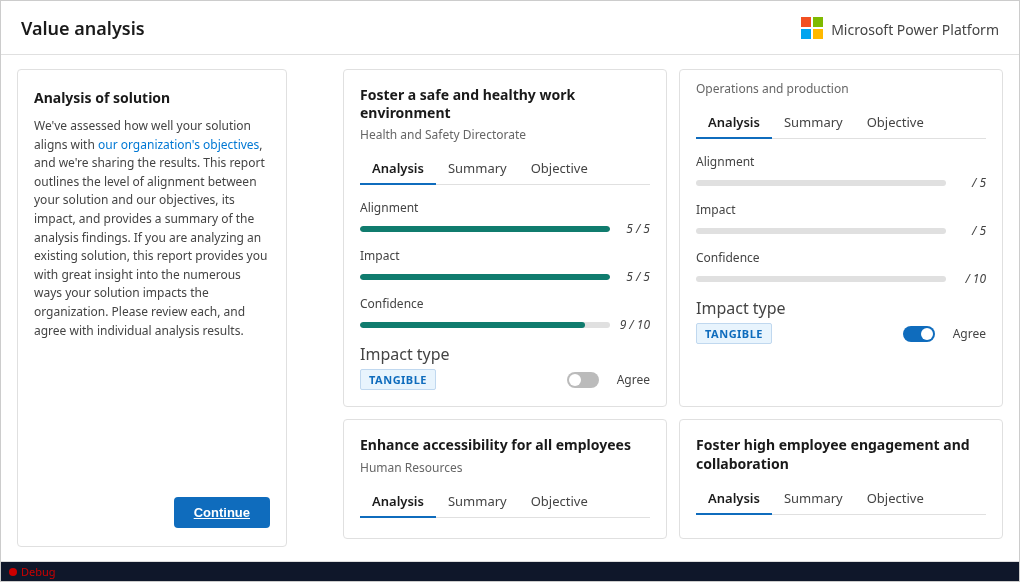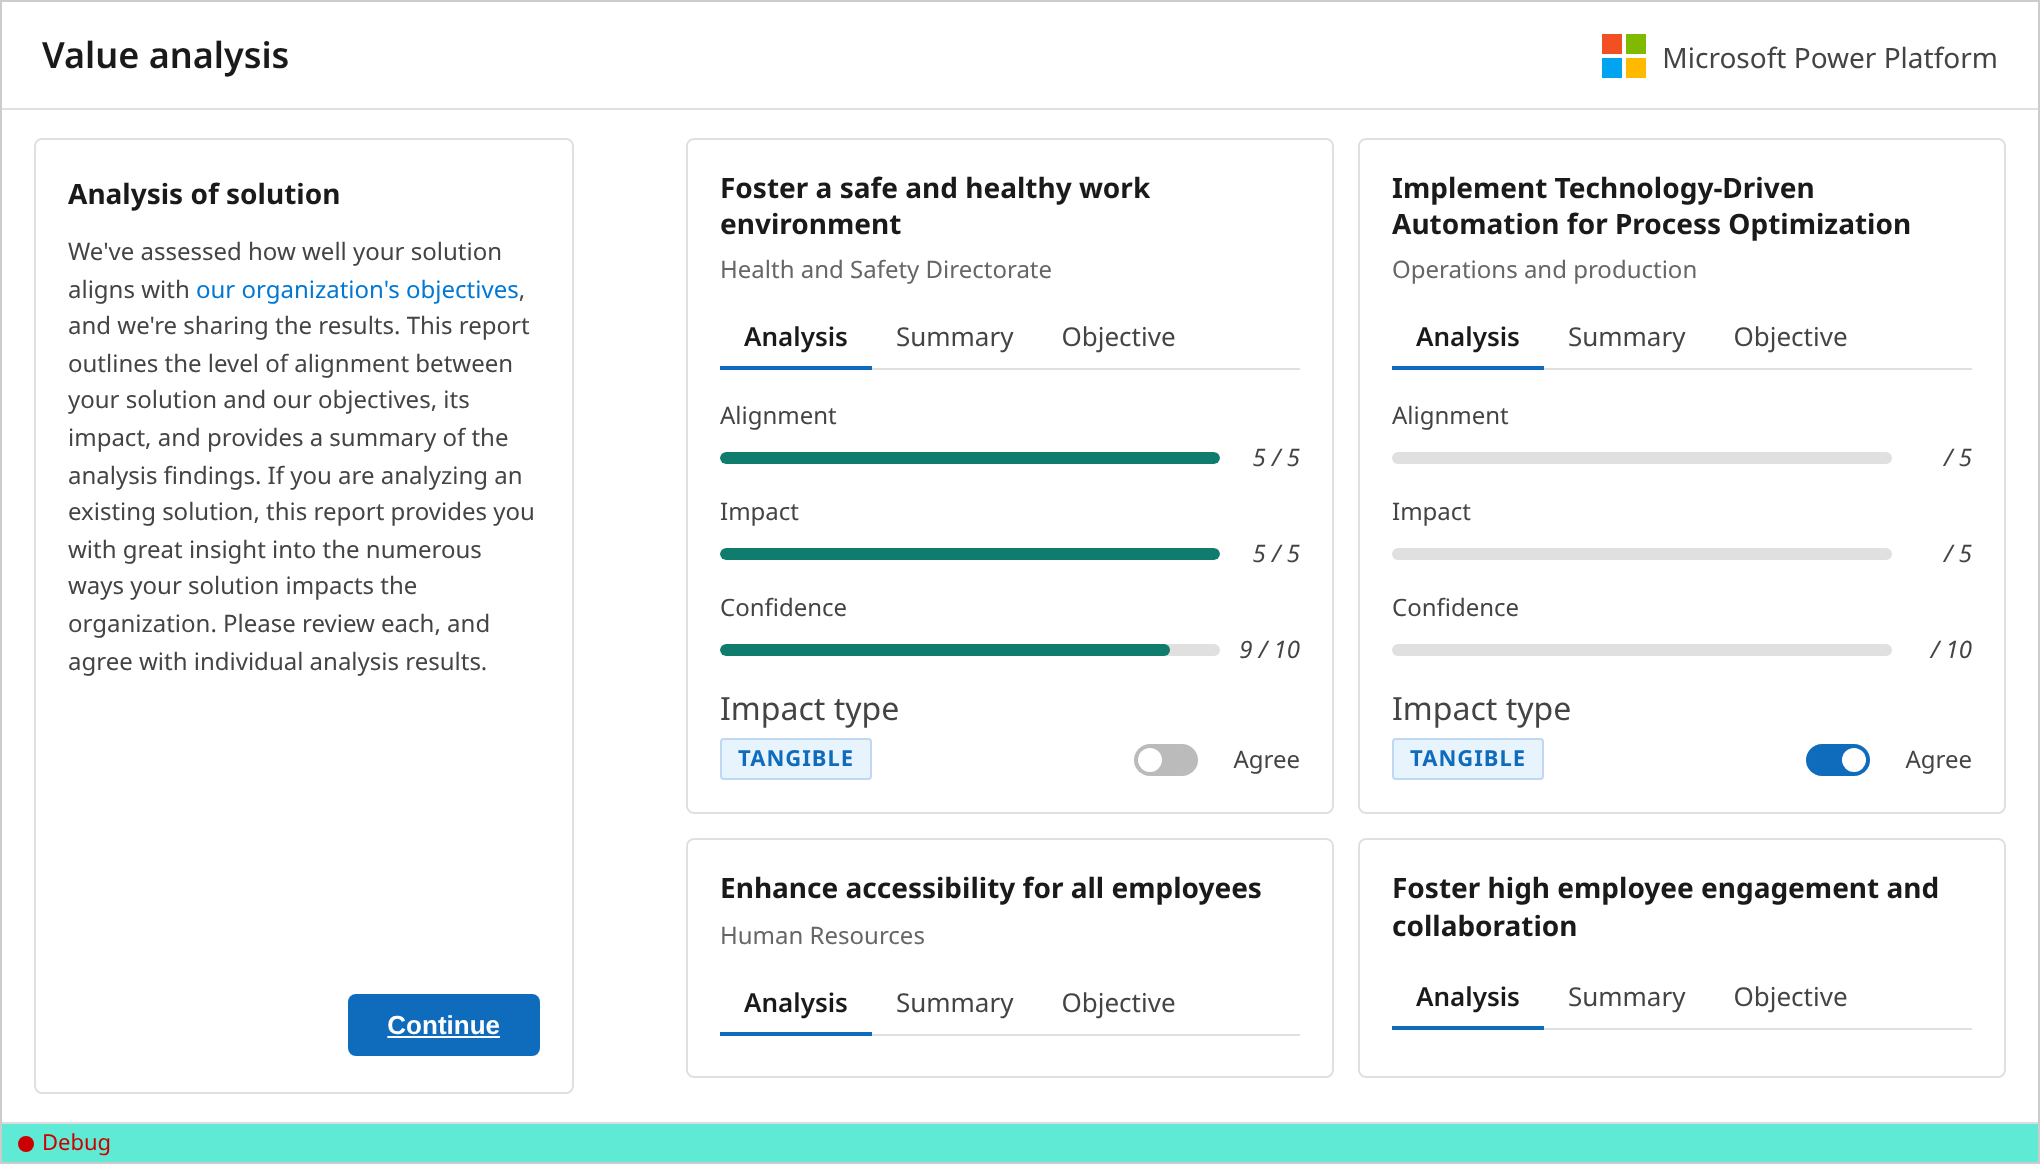--- a/index.html
+++ b/index.html
@@ -259,21 +259,21 @@
     }
 
     
     .card.partial {
       max-height: 120px;
       overflow: hidden;
     }
 
     
     .debug-bar {
-      background: #5eead4;
+      background: #0f172a;
       border-top: 1px solid #ddd;
       padding: 2px 8px;
       font-size: 11px;
       color: #c00;
       display: flex;
       align-items: center;
       gap: 4px;
     }
     .debug-dot {
       width: 8px;
@@ -356,21 +356,20 @@
             <div class="spacer"></div>
             <div class="agree-row">
               <div class="toggle"></div>
               <span class="agree-text">Agree</span>
             </div>
           </div>
         </div>
       </div>
 
       <div class="card">
-        <div class="card-title">Implement Technology-Driven Automation for Process Optimization</div>
         <div class="card-subtitle">Operations and production</div>
         <div class="card-tabs">
           <div class="tab-item active">Analysis</div>
           <div class="tab-item">Summary</div>
           <div class="tab-item">Objective</div>
         </div>
         <div class="metric-row">
           <span class="metric-label">Alignment</span>
           <div class="metric-bar-row">
             <div class="metric-bar-track">

